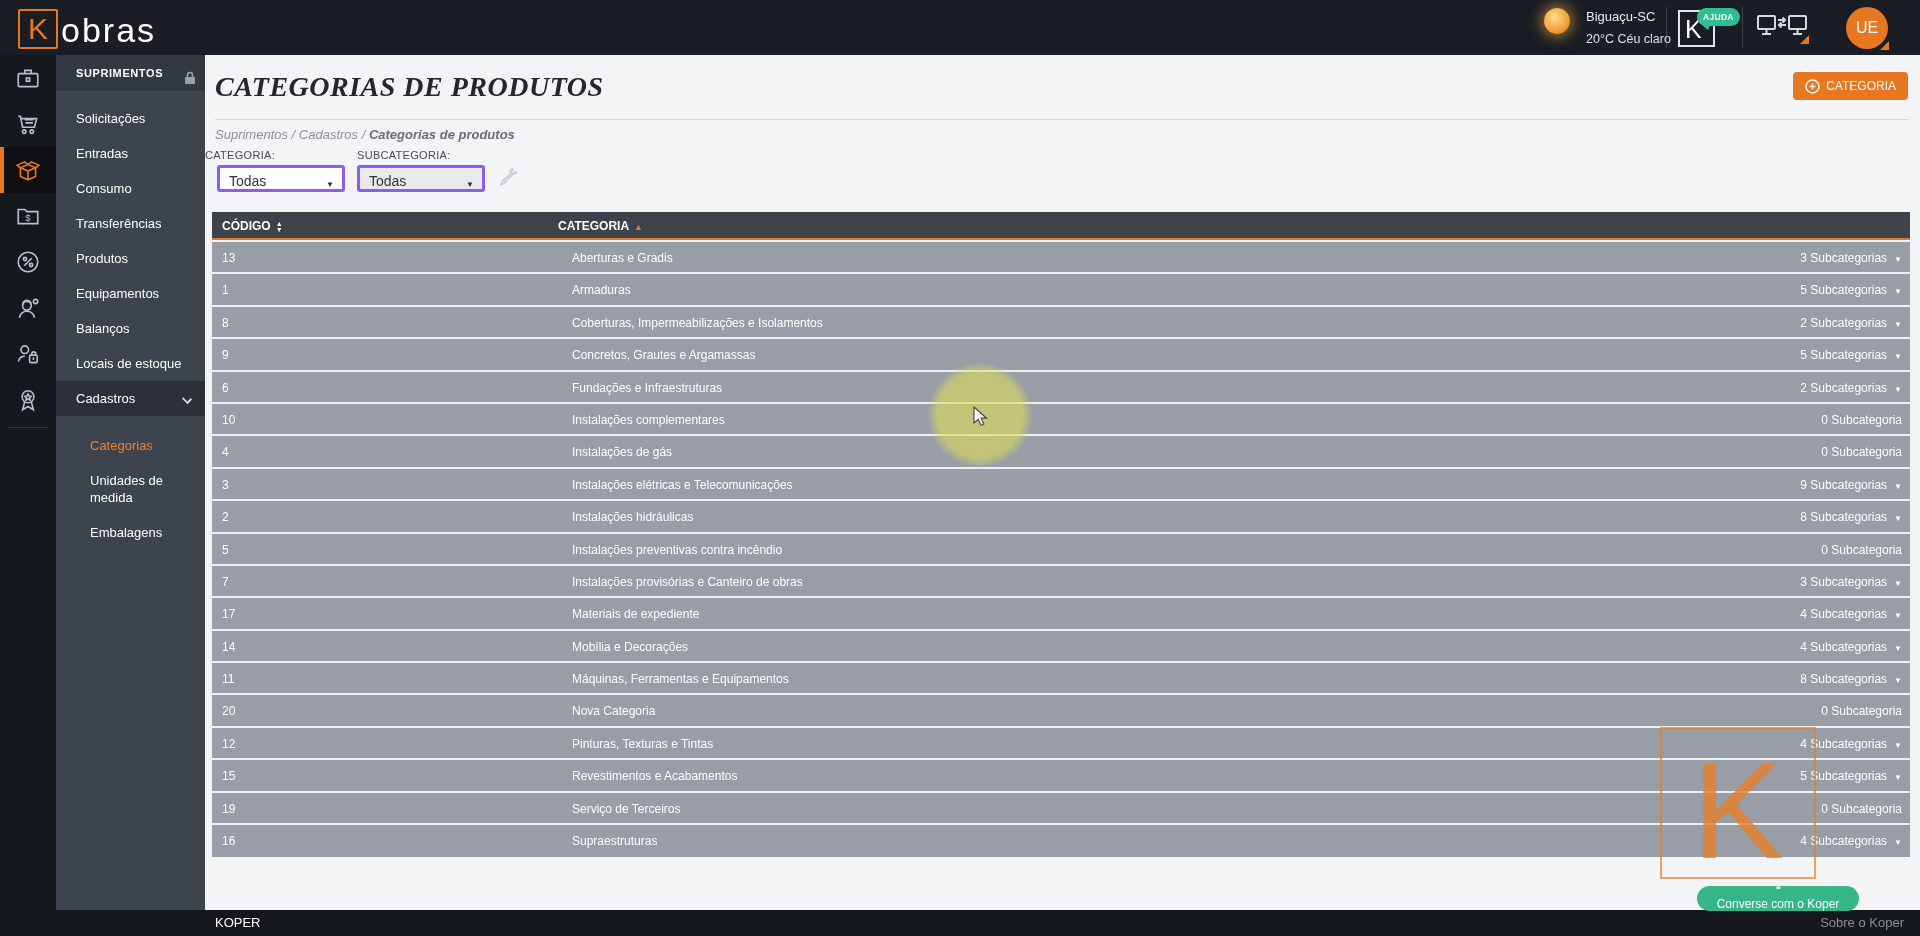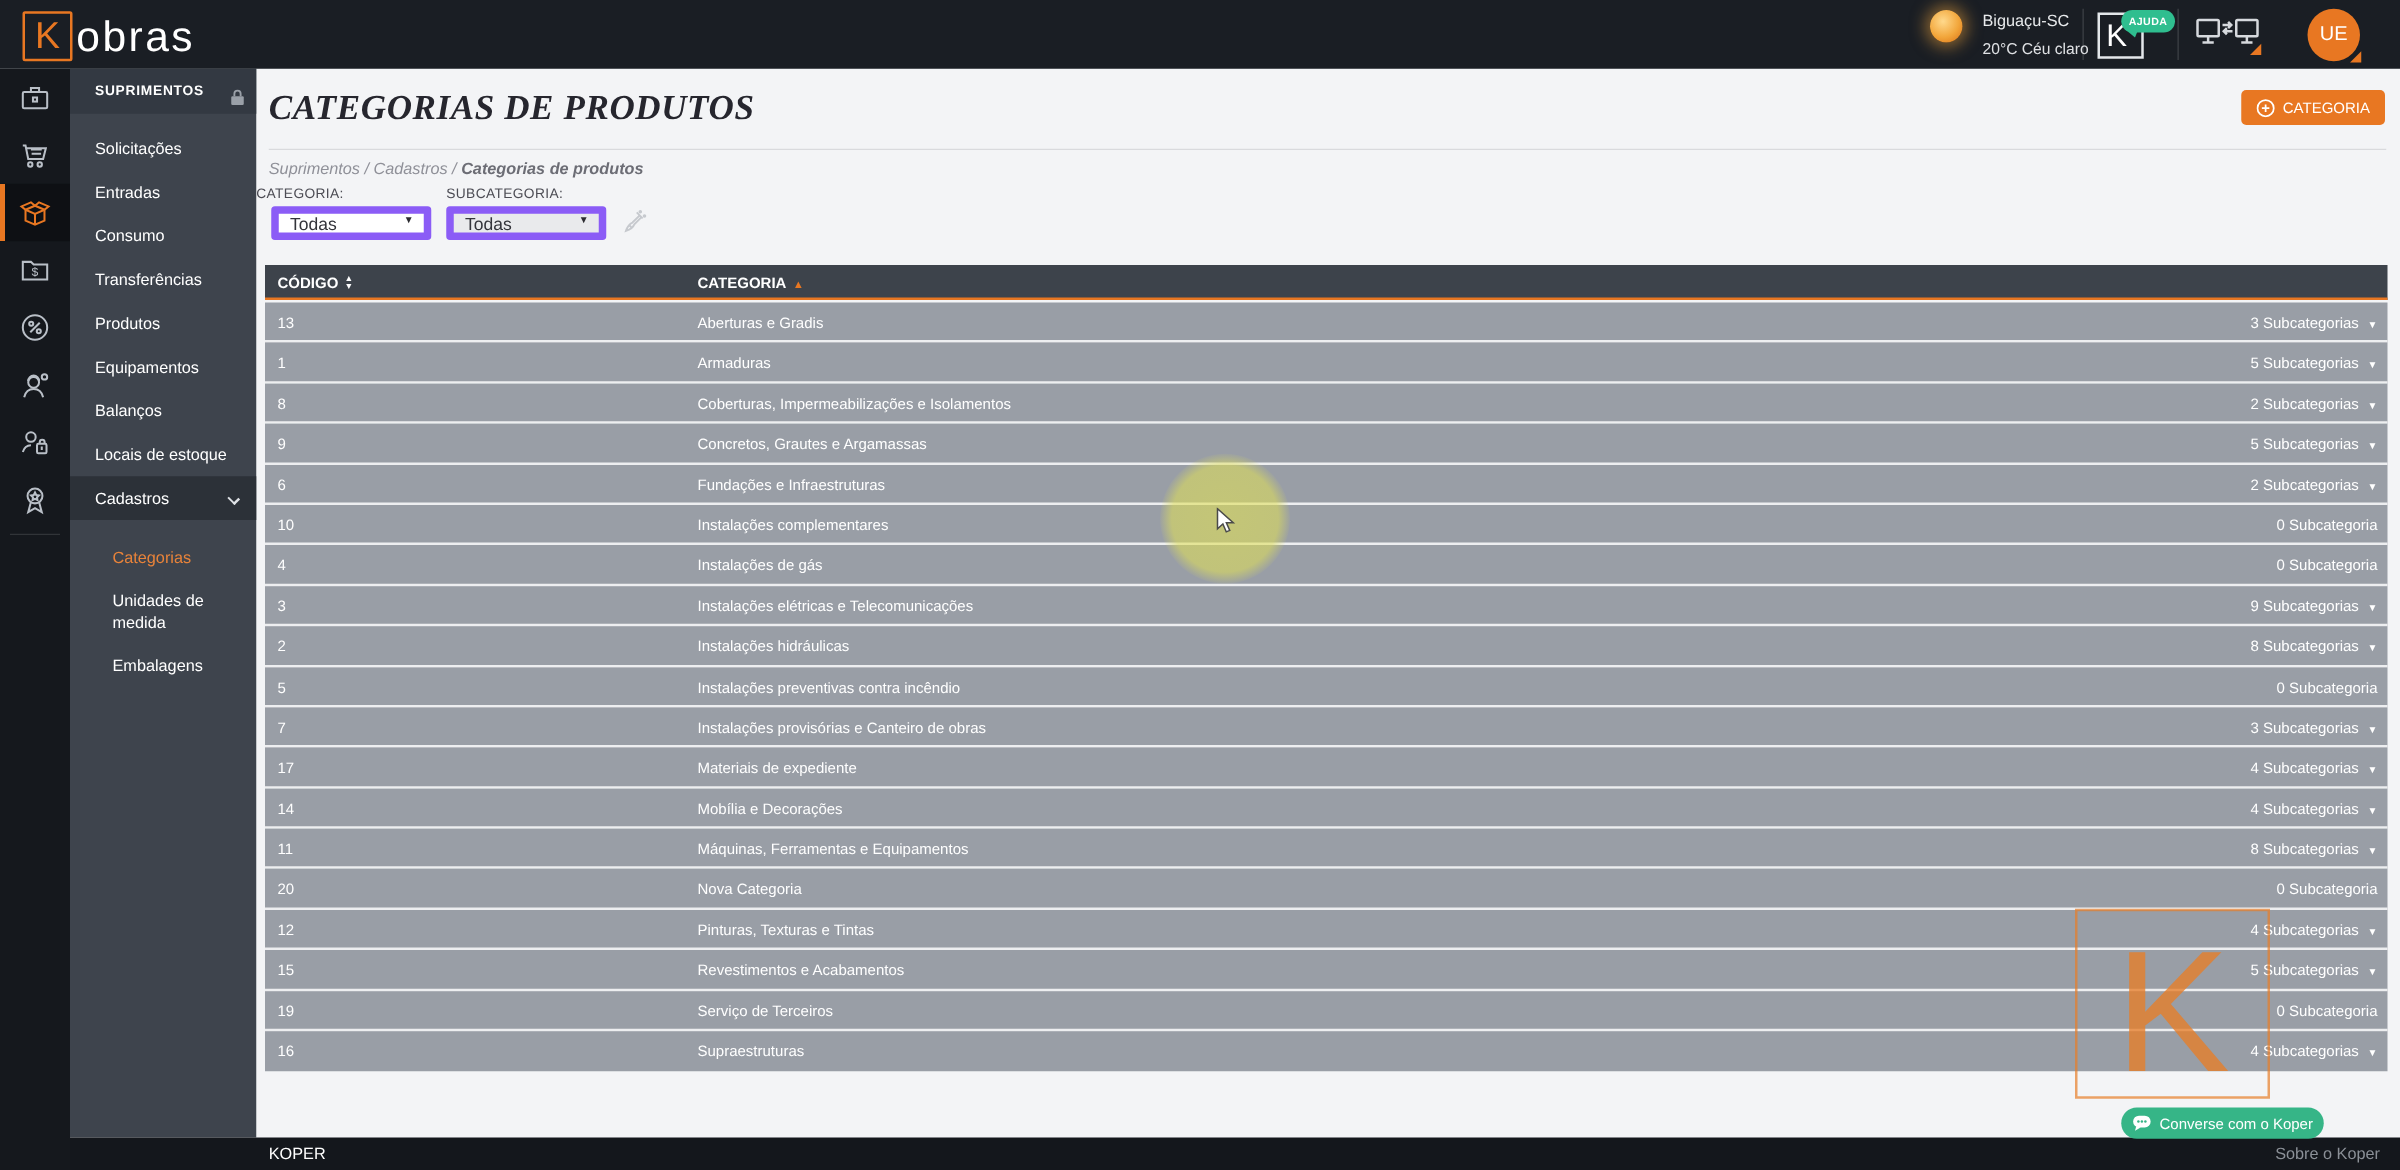--- a/index.html
+++ b/index.html
@@ -45,51 +45,51 @@
 
   
   .content { position:absolute; left:205px; top:55px; width:1715px; height:855px; background:#f3f4f6; }
   .page-title { position:absolute; left:10px; top:16px; font-family:"Liberation Serif",serif; font-style:italic; font-weight:bold; font-size:28px; color:#26262e; letter-spacing:.5px; }
   .title-rule { position:absolute; left:10px; right:11px; top:64px; border-top:1px solid #d9dadd; }
   .breadcrumb { position:absolute; left:10px; top:72px; font-size:13px; font-style:italic; color:#8f9098; }
   .breadcrumb b { color:#6c6d75; }
   .add-btn { position:absolute; right:12px; top:17px; height:28px; background:#e87722; border:none; border-radius:4px; color:#fff; font-size:12px; padding:0 12px; display:flex; align-items:center; gap:6px; cursor:pointer; font-family:inherit; }
 
   .flabel { position:absolute; top:94px; font-size:11px; color:#4c4c54; letter-spacing:.3px; }
-  .fselect { position:absolute; top:110px; width:128px; height:27px; background:#fff; border:6px solid #8b5cf6; border-radius:3px; font-size:14px; color:#33343a; display:flex; align-items:flex-start; padding-left:9px; cursor:pointer; }
+  .fselect { position:absolute; top:110px; width:128px; height:27px; background:#fff; border:3px solid #8b5cf6; border-radius:3px; font-size:14px; color:#33343a; display:flex; align-items:flex-end; padding-left:9px; cursor:pointer; }
   .fselect .arr { position:absolute; right:8px; font-size:8px; color:#2c2c31; }
   .fselect.gray { background:#e9eaec; }
   .broom { position:absolute; left:290px; top:112px; }
   .searchbox { position:absolute; right:14px; top:110px; width:416px; height:28px; background:#fff; border:1px solid #c9cace; border-radius:3px; }
   .searchbox input { position:absolute; left:0; top:0; width:100%; height:100%; border:none; outline:none; background:transparent; padding:0 34px 0 10px; font-size:14px; color:#33343a; font-family:inherit; }
   .searchbox input::placeholder { color:#9b9ca4; }
   .searchbox .sicon { position:absolute; right:8px; top:5px; cursor:pointer; }
 
   .thead { position:absolute; left:7px; right:10px; top:157px; height:28px; background:#3d434b; border-bottom:2px solid #e87722; color:#fff; font-size:12px; font-weight:bold; }
   .th-codigo { position:absolute; left:10px; top:7px; cursor:pointer; }
   .th-categoria { position:absolute; left:346px; top:7px; cursor:pointer; }
   .sort-both { display:inline-block; margin-left:5px; font-size:7px; line-height:6px; vertical-align:middle; color:#fff; }
   .sort-asc { color:#e87722; font-size:9px; margin-left:5px; }
 
   .tbody { position:absolute; left:7px; right:10px; top:187px; }
   .trow { position:relative; height:32.4px; background:#999ea6; border-bottom:2px solid #edeef0; color:#fff; font-size:12px; cursor:pointer; }
   .trow:last-child { border-bottom:none; }
   .trow .cod { position:absolute; left:10px; top:9px; }
-  .trow .cat { position:absolute; left:346px; top:9px; }
+  .trow .cat { position:absolute; left:360px; top:9px; }
   .trow .sub { position:absolute; right:8px; top:9px; }
   .trow .caret { font-size:8px; margin-left:7px; }
 
   .watermark { position:absolute; left:1455px; top:672px; width:156px; height:152px; border:2px solid rgba(231,126,40,.7); display:flex; align-items:center; justify-content:center; z-index:5; pointer-events:none; }
   .watermark span { font-size:138px; font-weight:400; color:rgba(231,126,40,.78); line-height:100px; margin-top:14px; }
 
   
   .footer { position:absolute; left:56px; top:910px; width:1864px; height:26px; background:#14171c; z-index:25; }
   .footer .fleft { position:absolute; left:159px; top:5px; color:#fff; font-size:13px; }
   .footer .fright { position:absolute; right:16px; top:5px; color:#8b9097; font-size:13px; }
-  .chatbtn { position:absolute; left:1697px; top:886px; width:162px; height:25px; background:#36b587; border:none; border-radius:13px; color:#fff; font-size:12px; display:flex; align-items:center; justify-content:center; gap:7px; z-index:50; cursor:pointer; font-family:inherit; }
+  .chatbtn { position:absolute; left:1697px; top:886px; width:162px; height:25px; background:#36b587; border:none; border-radius:13px; color:#fff; font-size:12px; display:flex; align-items:center; justify-content:center; gap:7px; z-index:50; cursor:pointer; font-family:inherit;flex-direction:column; }
 
   
   .click-glow { position:absolute; left:928px; top:363px; width:104px; height:104px; border-radius:50%; z-index:60; pointer-events:none;
     background:radial-gradient(circle, rgba(222,222,90,.62) 0%, rgba(222,222,90,.58) 58%, rgba(222,222,90,0) 72%); }
   .cursor { position:absolute; left:972px; top:406px; z-index:61; pointer-events:none; }
 </style>
 </head>
 <body>
 
 <div class="topbar hatch">

